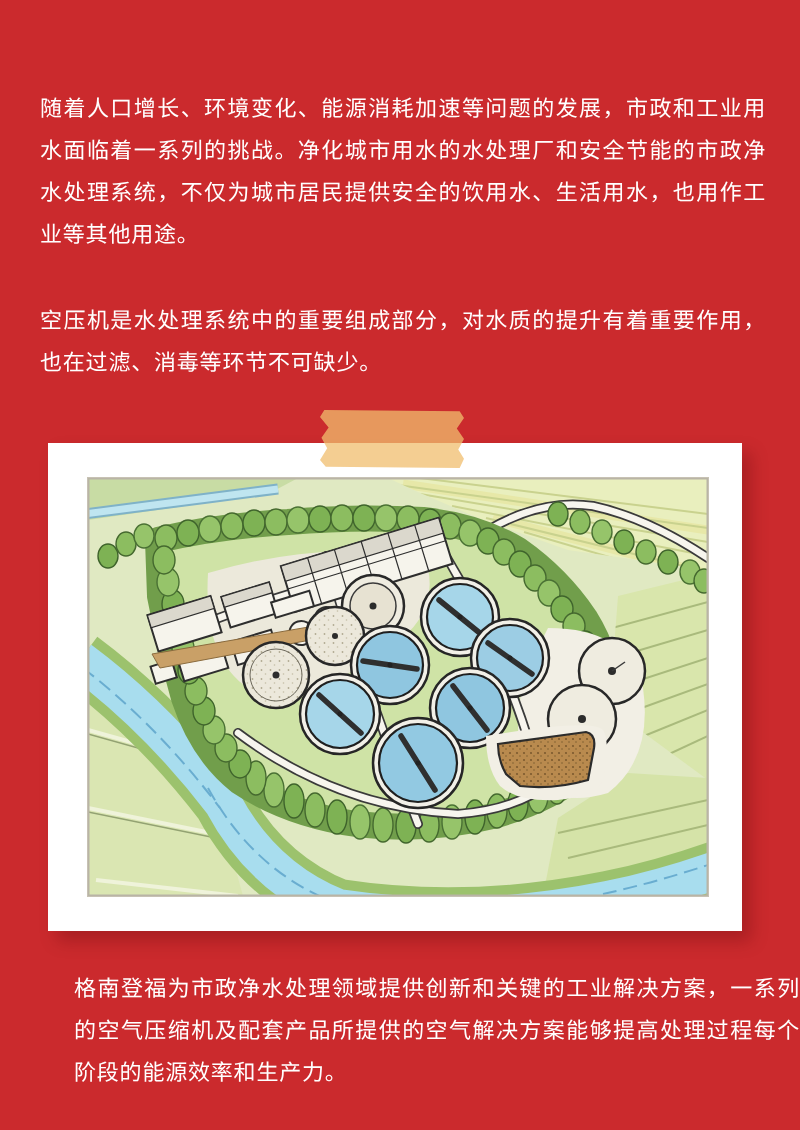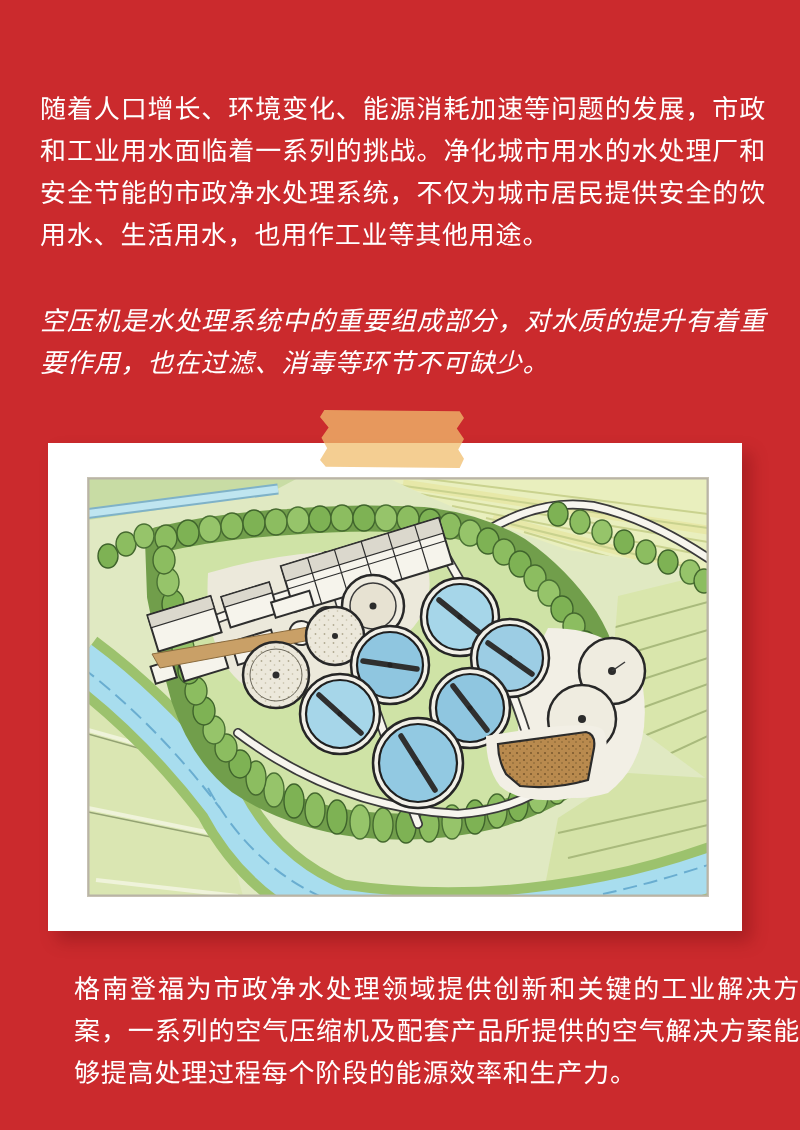--- a/index.html
+++ b/index.html
@@ -11,28 +11,28 @@
     position:relative;
     width:800px;height:1130px;
     background:var(--page-bg,#cb2a2d);
     overflow:hidden;
   }
   .para{
     position:absolute;
     left:40px;width:726px;
     margin:0;
     color:var(--text-color,#ffffff);
-    font-size:26px;
+    font-size:22px;
     line-height:42px;
     letter-spacing:0.8px;
     text-align:justify;
     font-weight:normal;
   }
   .p1{top:88px;}
-  .p2{top:300px;font-style:italic;}
+  .p2{top:300px;}
   .p3{top:968px;margin-left:34px;}
   .photo-card{
     position:absolute;
     left:48px;top:443px;
     width:694px;height:488px;
     background:var(--frame-color,#ffffff);
     box-shadow:9px 10px 16px rgba(90,8,10,0.30);
   }
   .photo-inner{
     position:absolute;

